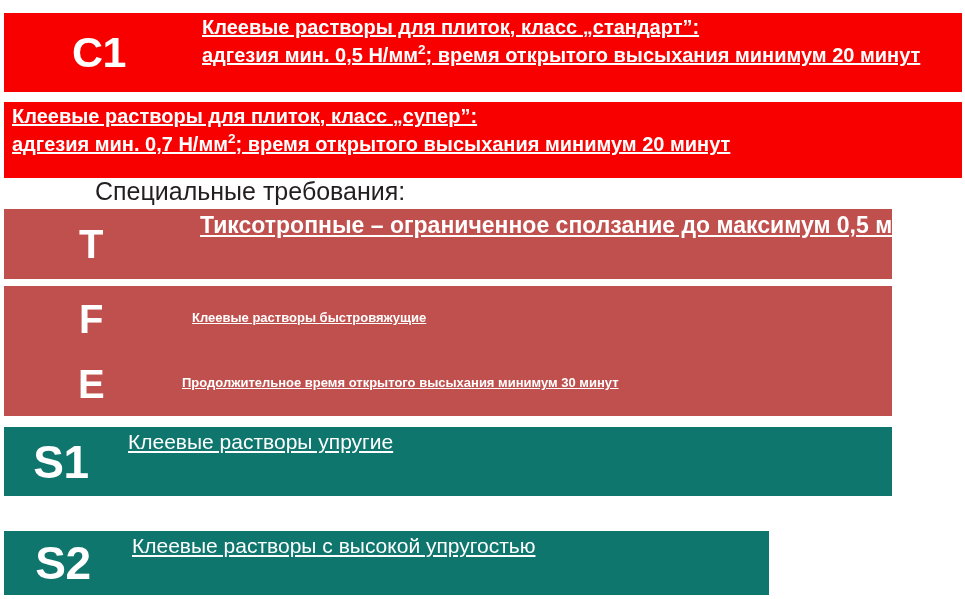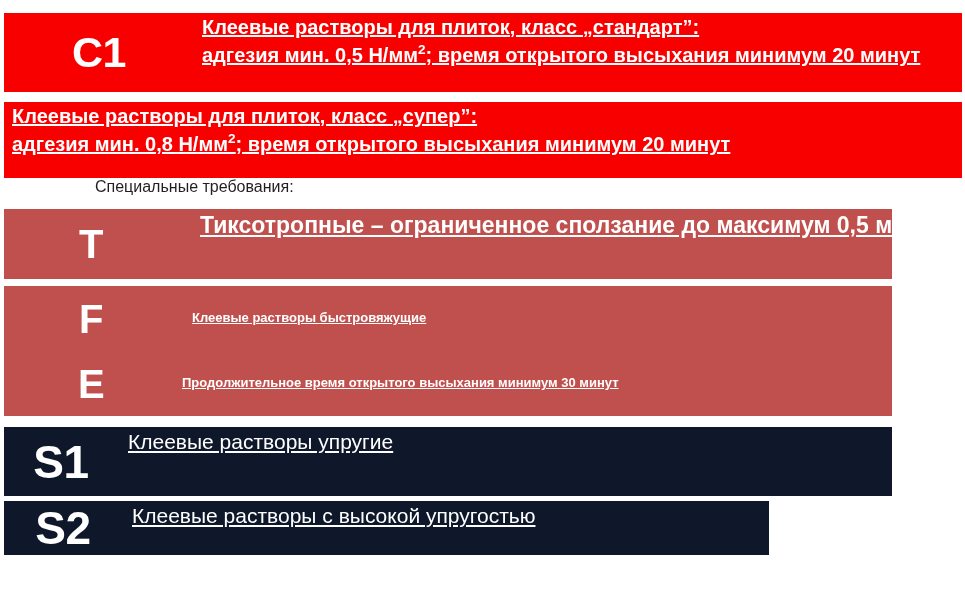--- a/index.html
+++ b/index.html
@@ -75,21 +75,21 @@
   }
 
   #band-c1 { top: 13px; height: 79px; }
   #band-c2 { top: 102px; height: 76px; }
 
   
   #special-label {
     position: absolute;
     left: 95px;
     top: 179px;
-    font-size: 16px;
+    font-size: 25px;
     color: #231f20;
     line-height: 1;
     white-space: nowrap;
   }
 
   
   .band-m {
     background: #c0504d;
     left: 4px;
     width: 888px;
@@ -127,57 +127,57 @@
     font-size: 13px;
     font-weight: 600;
     display: block;
   }
   #row-f .band-text { padding-left: 14px; }
   #row-e .band-text { padding-left: 4px; }
   #band-t .band-text { padding-left: 22px; }
 
   
   .band-s {
-    background: #0f172a;
+    background: #0f766e;
     left: 4px;
   }
   .band-s .band-code {
     width: 114px;
     font-size: 46px;
     font-weight: 700;
   }
   .band-s .band-text {
     font-size: 21px;
     font-weight: 400;
     padding-left: 10px;
   }
 
   #band-s1 { top: 427px; height: 69px; width: 888px; }
-  #band-s2 { top: 501px; height: 54px; width: 765px; }
+  #band-s2 { top: 531px; height: 64px; width: 765px; }
   #band-s2 .band-code { width: 118px; }
 
   .sup { font-size: 0.68em; vertical-align: super; line-height: 0; }
 </style>
 </head>
 <body>
 
 <div class="canvas">
 
   <div class="band band-c" id="band-c1">
     <div class="band-code">C1</div>
     <div class="band-text">
       <div class="line">Клеевые растворы для плиток, класс „стандарт”:</div>
       <div class="line"><span>адгезия мин. 0,5 Н/мм</span><span class="sup">2</span><span>; время открытого высыхания минимум 20 минут</span></div>
     </div>
   </div>
 
   <div class="band band-c" id="band-c2">
     <div class="band-text">
       <div class="line">Клеевые растворы для плиток, класс „супер”:</div>
-      <div class="line"><span>адгезия мин. 0,8 Н/мм</span><span class="sup">2</span><span>; время открытого высыхания минимум 20 минут</span></div>
+      <div class="line"><span>адгезия мин. 0,7 Н/мм</span><span class="sup">2</span><span>; время открытого высыхания минимум 20 минут</span></div>
     </div>
   </div>
 
   <div id="special-label">Специальные требования:</div>
 
   <div class="band band-m" id="band-t">
     <div class="band-code">T</div>
     <div class="band-text">
       <div class="line">Тиксотропные – ограниченное сползание до максимум 0,5 мм</div>
     </div>

